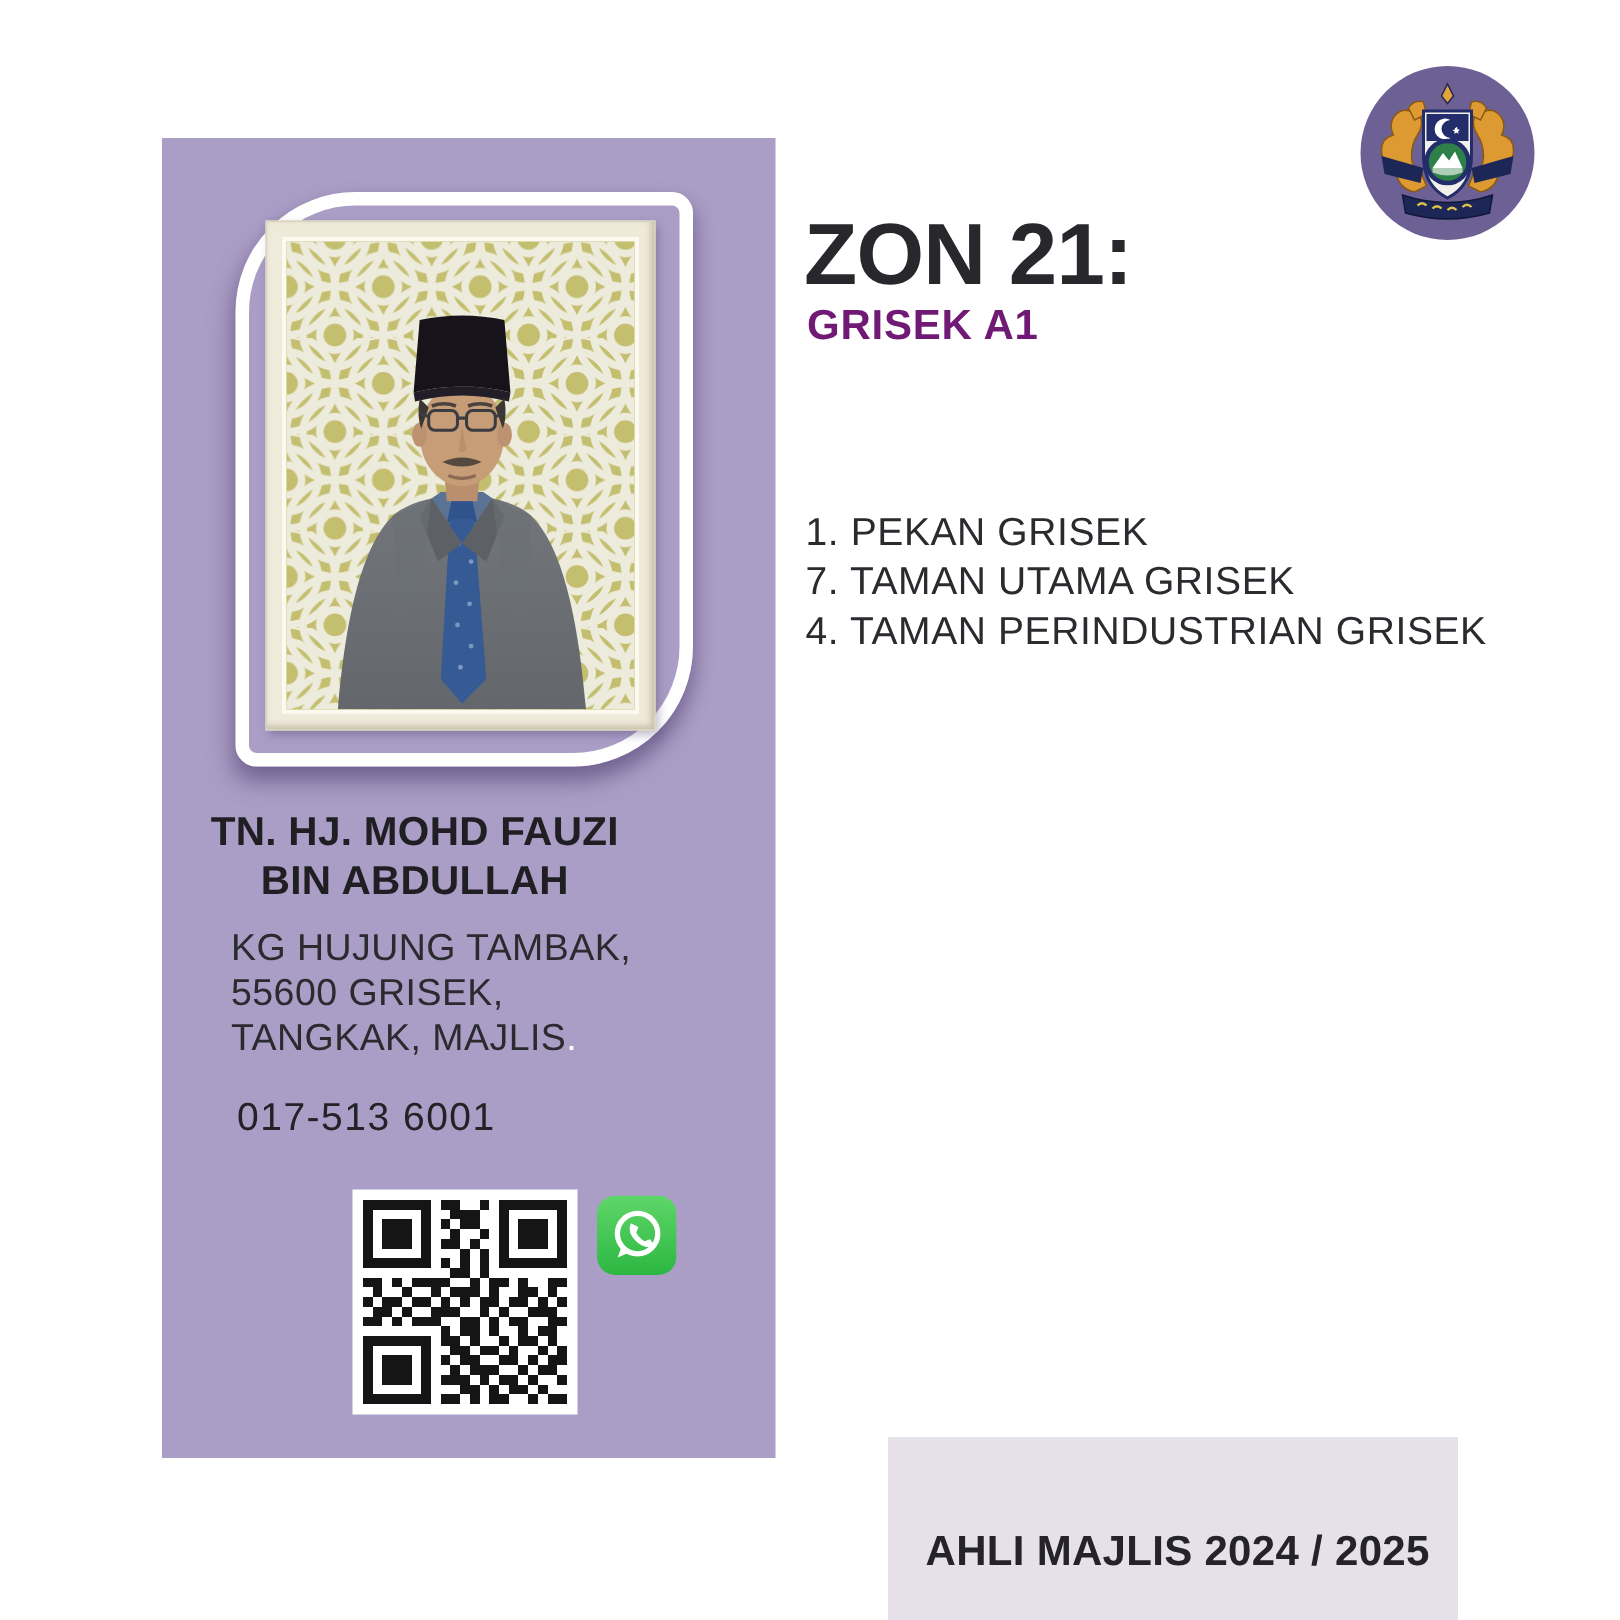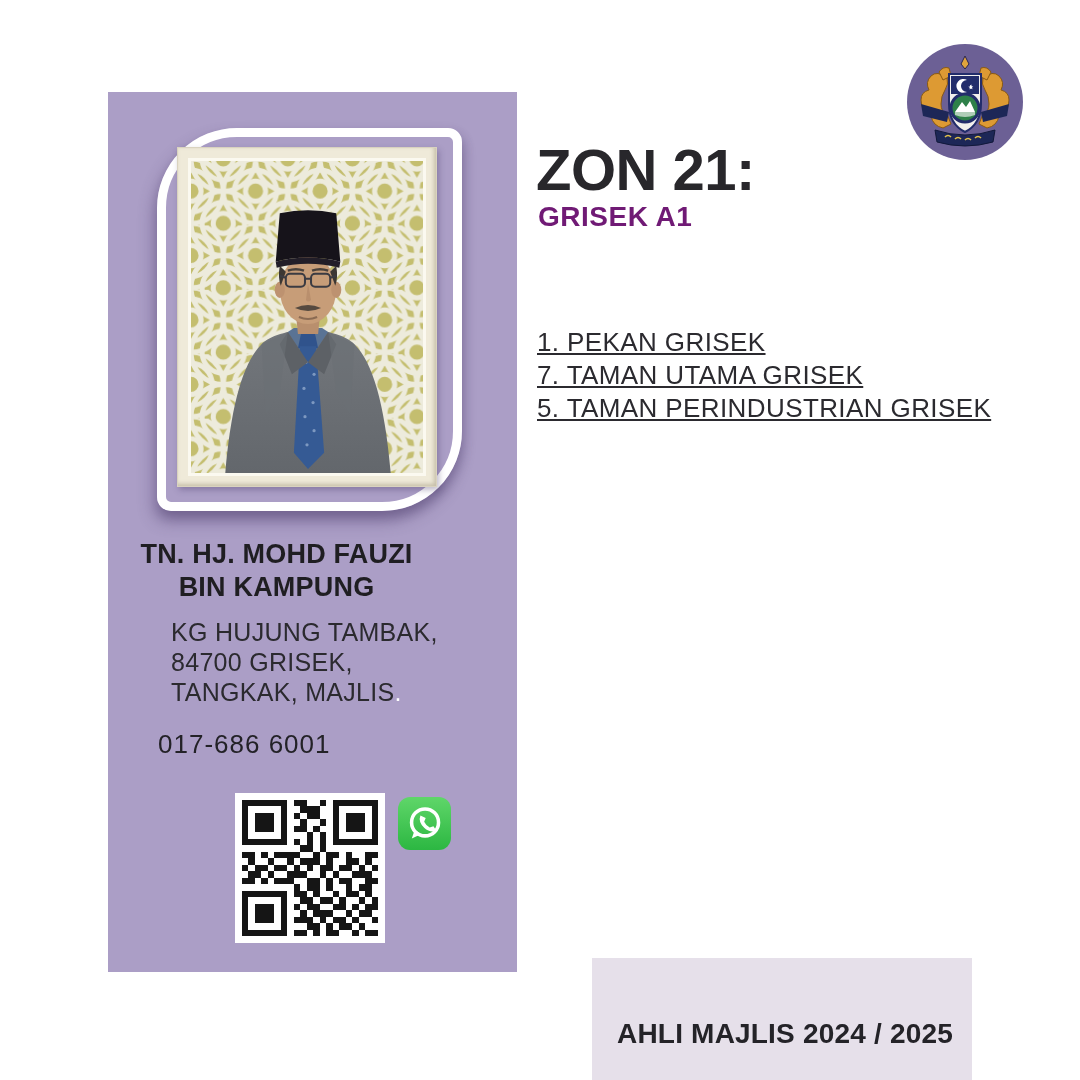--- a/index.html
+++ b/index.html
@@ -34,21 +34,21 @@
     background:#c4be6f;
   }
   .photo-mat svg { display:block; width:100%; height:100%; }
   
   .name-block {
     position:absolute; left:108px; top:538px; width:337px;
     text-align:center; font-weight:bold; font-size:27px; line-height:33px;
     color:#1f1e22; letter-spacing:.2px;
   }
   .address-block {
-    position:absolute; left:171px; top:617px; width:330px;
+    position:absolute; left:154px; top:617px; width:330px;
     font-size:25px; line-height:30px; color:#2b2a2f; letter-spacing:.3px;
   }
   .white-period { color:#ffffff; }
   .phone {
     position:absolute; left:158px; top:729px;
     font-size:26px; color:#232227; letter-spacing:1px;
   }
   
   .qr-box {
     position:absolute; left:235px; top:793px; width:150px; height:150px;
@@ -61,22 +61,22 @@
   .zone-title {
     position:absolute; left:536px; top:141px;
     font-size:58px; line-height:58px; font-weight:900;
     color:#28272b; letter-spacing:-.5px;
   }
   .zone-subtitle {
     position:absolute; left:538px; top:201px;
     font-size:28px; font-weight:900; color:#701a75; letter-spacing:.5px;
   }
   .zone-list {
-    position:absolute; left:537px; top:326px;
-    font-size:26px; line-height:33px; color:#2b2a2f; letter-spacing:.4px;text-decoration:underline;
+    position:absolute; left:537px; top:338px;
+    font-size:26px; line-height:33px; color:#2b2a2f; letter-spacing:.4px;
   }
   
   .crest { position:absolute; left:905px; top:42px; width:120px; height:120px; }
   .crest svg { display:block; width:100%; height:100%; }
   
   .footer-box {
     position:absolute; left:592px; top:958px; width:380px; height:122px;
     background:#e6e0ea; display:flex; align-items:center; padding:0 0 10px 25px;
   }
   .footer-label { font-size:28px; font-weight:900; color:#242328; letter-spacing:.2px;margin-top:40px; }
@@ -164,30 +164,30 @@
         <path d="M120,109 Q128,106 136,109" stroke="#4a423c" stroke-width="2.4" fill="none"></path>
         <path d="M116,122 L114,138 Q116,141 119,138 Z" fill="#b98f6d"></path>
         <path d="M103,146 Q116,140 129,146 Q116,152 103,146 Z" fill="#55493f"></path>
         <path d="M107,155 Q116,159 125,155" stroke="#8a6a52" stroke-width="2.2" fill="none"></path>
       </svg>
     </div>
   </div>
 
   <div class="name-block">
     <div>TN. HJ. MOHD FAUZI</div>
-    <div>BIN KAMPUNG</div>
+    <div>BIN ABDULLAH</div>
   </div>
 
   <div class="address-block">
     <div>KG HUJUNG TAMBAK,</div>
-    <div>84700 GRISEK,</div>
+    <div>55600 GRISEK,</div>
     <div><span>TANGKAK, MAJLIS</span><span class="white-period">.</span></div>
   </div>
 
-  <div class="phone">017-686 6001</div>
+  <div class="phone">017-513 6001</div>
 
   <div class="qr-box">
     <svg viewBox="0 0 21 21" shape-rendering="crispEdges">
         <rect width="21" height="21" fill="#ffffff"></rect>
         <rect x="0" y="0" width="1" height="1" fill="#151515"></rect>
         <rect x="1" y="0" width="1" height="1" fill="#151515"></rect>
         <rect x="2" y="0" width="1" height="1" fill="#151515"></rect>
         <rect x="3" y="0" width="1" height="1" fill="#151515"></rect>
         <rect x="4" y="0" width="1" height="1" fill="#151515"></rect>
         <rect x="5" y="0" width="1" height="1" fill="#151515"></rect>
@@ -441,21 +441,21 @@
       <path d="M20.3,16.8 q-2.2,5.8 3.4,11 q5.6,5 11,2.6 l-2.6,-4 l-3.4,1.2 q-3.4,-1.8 -5,-5.2 l1.4,-3.4 z" fill="#ffffff"></path>
     </svg>
   </div>
 
   <div class="zone-title">ZON 21:</div>
   <div class="zone-subtitle">GRISEK A1</div>
 
   <div class="zone-list">
     <div>1. PEKAN GRISEK</div>
     <div>7. TAMAN UTAMA GRISEK</div>
-    <div>5. TAMAN PERINDUSTRIAN GRISEK</div>
+    <div>4. TAMAN PERINDUSTRIAN GRISEK</div>
   </div>
 
   <div class="crest">
     <svg viewBox="0 0 120 120">
       <circle cx="60" cy="60" r="58" fill="#6c6095"></circle>
 
       <path d="M56,22 L60,14 L64,22 L60,27 Z" fill="#e0a43c" stroke="#2a2550" stroke-width="1"></path>
 
       <g fill="#dd9a33" stroke="#8a5a14" stroke-width="1">
         <path d="M42,36 q-10,-8 -16,-2 q-6,6 -2,14 q-8,2 -8,10 q0,10 10,16 q2,10 12,12 l8,-4 l-4,-10 q-6,-2 -6,-10 q0,-8 4,-14 q4,-6 2,-12 Z"></path>

